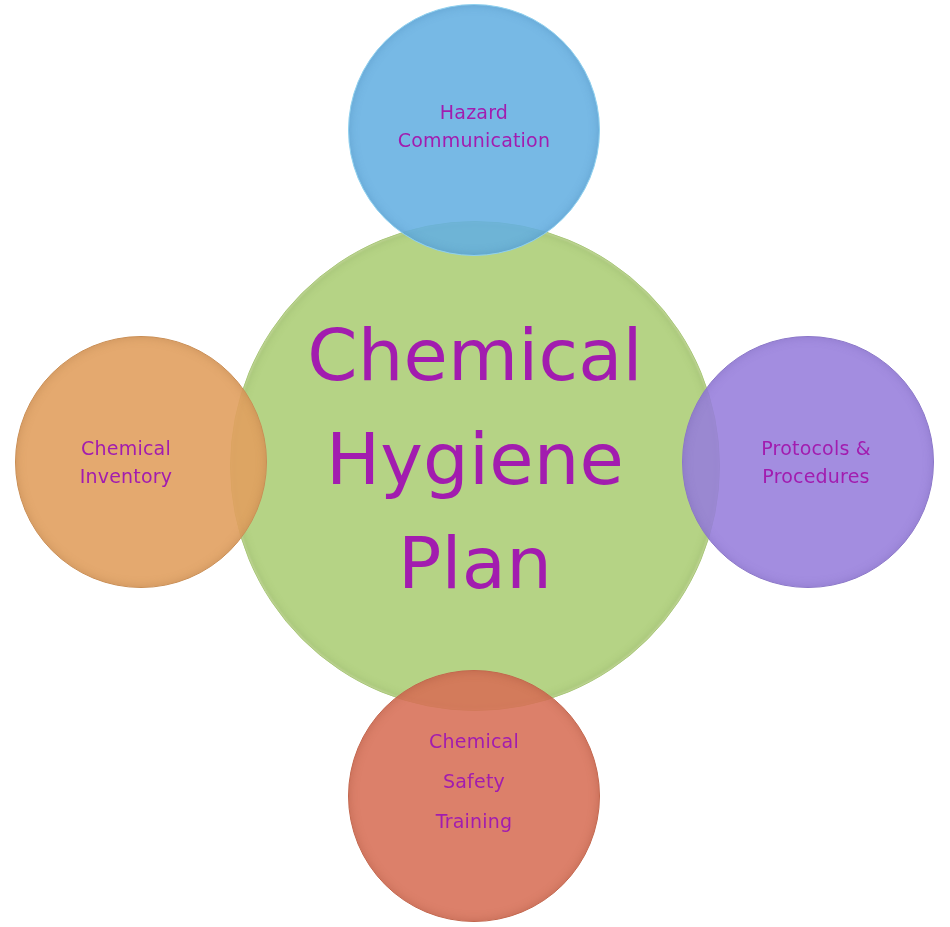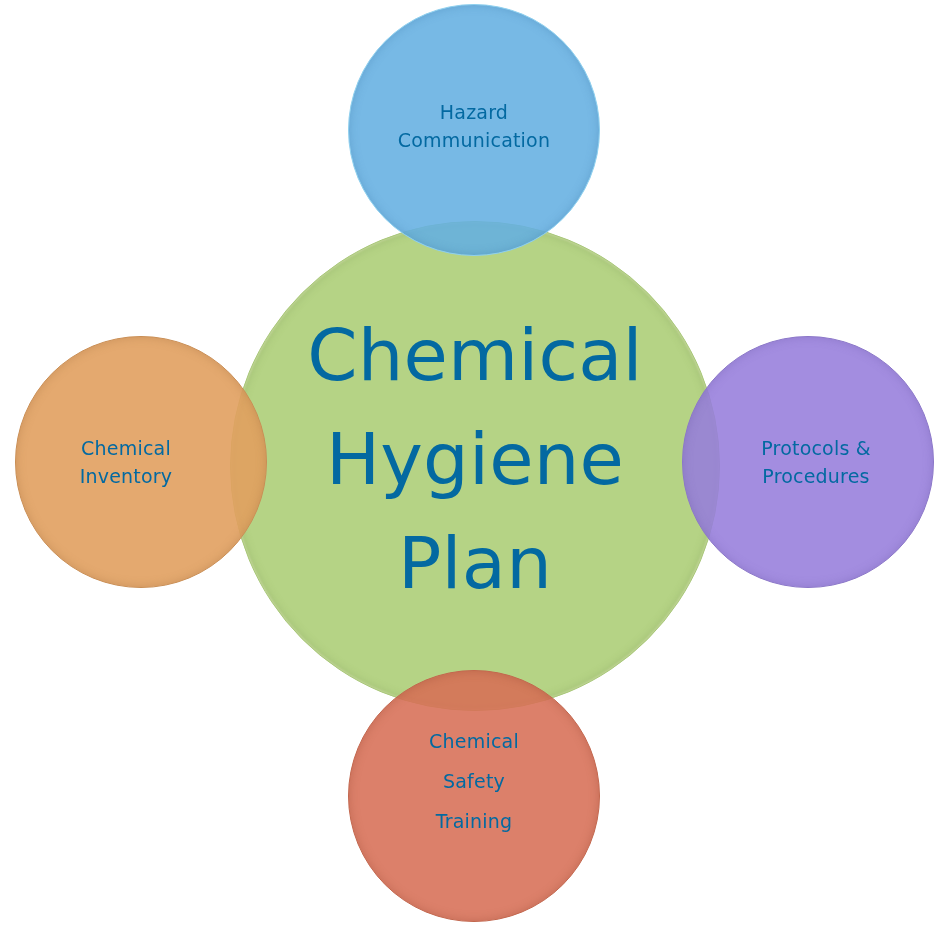--- a/index.html
+++ b/index.html
@@ -20,21 +20,21 @@
       border-radius: 50%;
       box-sizing: border-box;
       display: flex;
       align-items: center;
       justify-content: center;
       text-align: center;
       color: #ffffff;
     }
     .circle .label {
       white-space: pre-line;
-      color: #0369a1;
+      color: #a21caf;
       letter-spacing: 0.2px;
     }
     
     .hub {
       left: 230px; top: 221px;
       width: 490px; height: 490px;
       background: #b5d385;
       border: 1px solid #a9c77a;
       box-shadow: inset 0 0 10px rgba(120,150,80,0.45), inset 0 0 3px rgba(255,255,220,0.9);
       z-index: 1;

